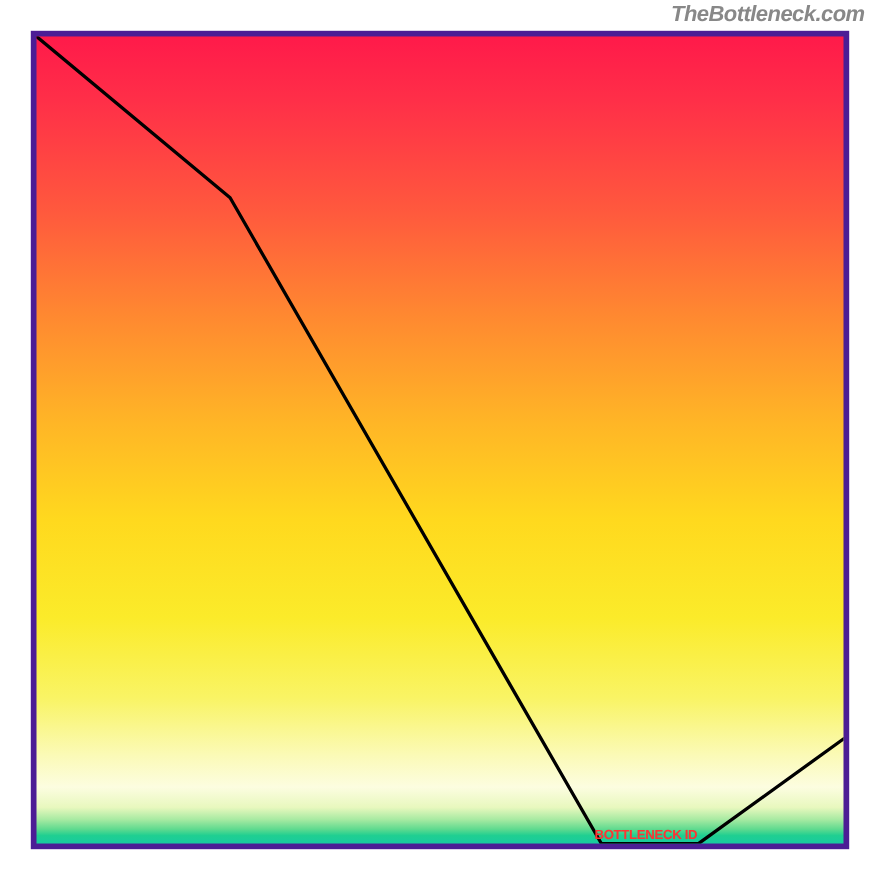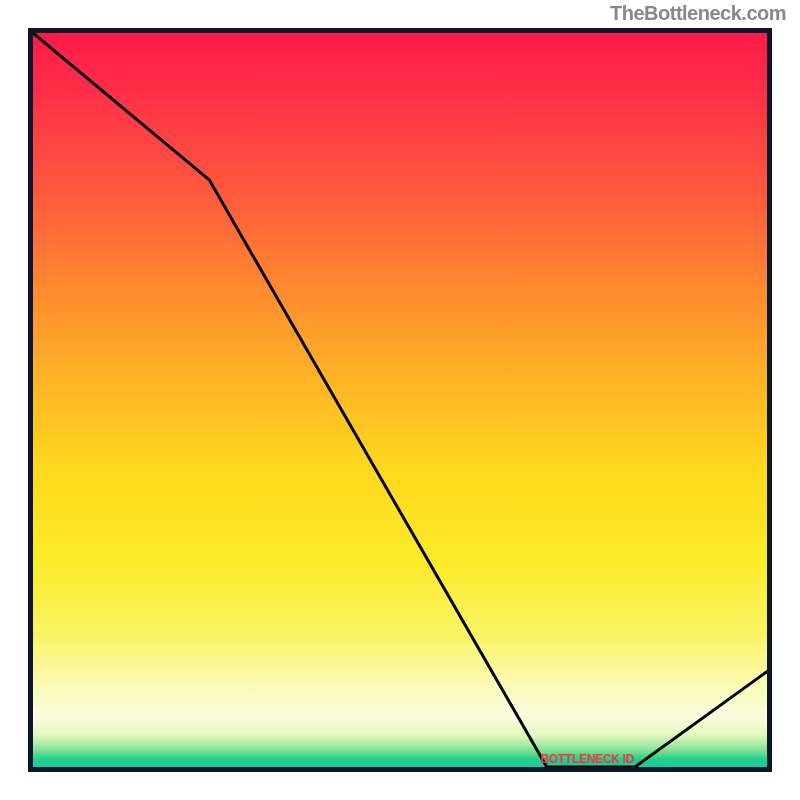--- a/index.html
+++ b/index.html
@@ -11,28 +11,29 @@
     font-family: Arial, Helvetica, sans-serif;
   }
   .attribution {
     position: absolute;
     top: 2px;
     right: 14px;
     font-size: 20px;
     font-weight: bold;
     color: #888888;
     letter-spacing: -0.5px;
+    font-style: italic;
   }
   .chart-frame {
     position: absolute;
     top: 28px;
     left: 28px;
     width: 744px;
     height: 744px;
-    background: #0f172a;
+    background: #4c1d95;
   }
   .plot-area {
     position: absolute;
     top: 5px;
     left: 5px;
     width: 734px;
     height: 734px;
     overflow: hidden;
   }
   .gradient-bg {

